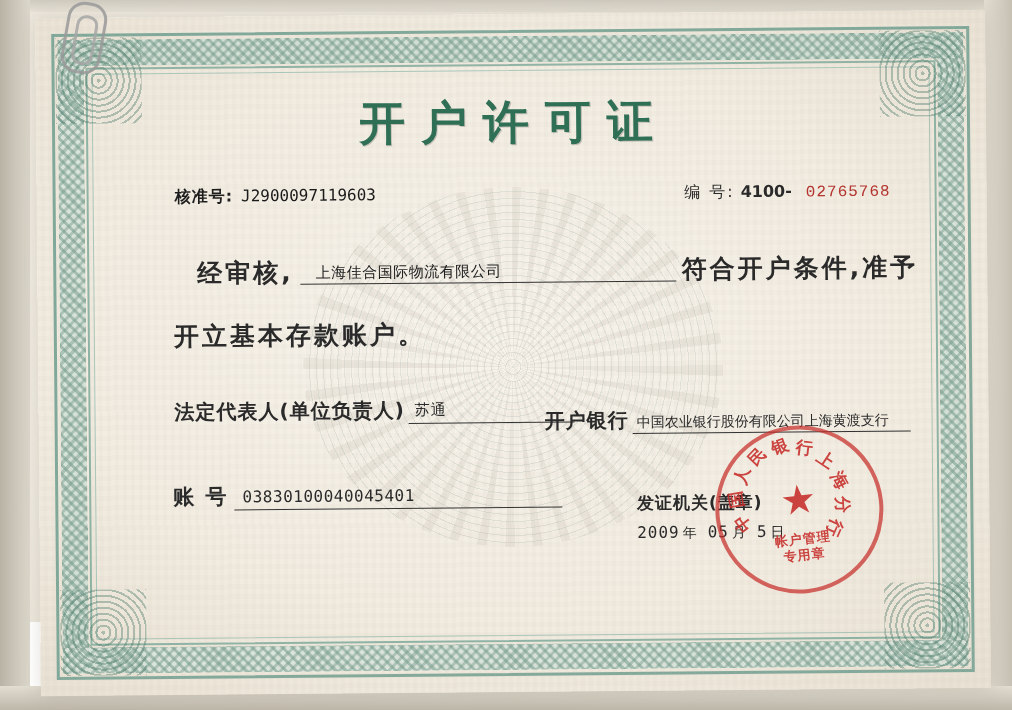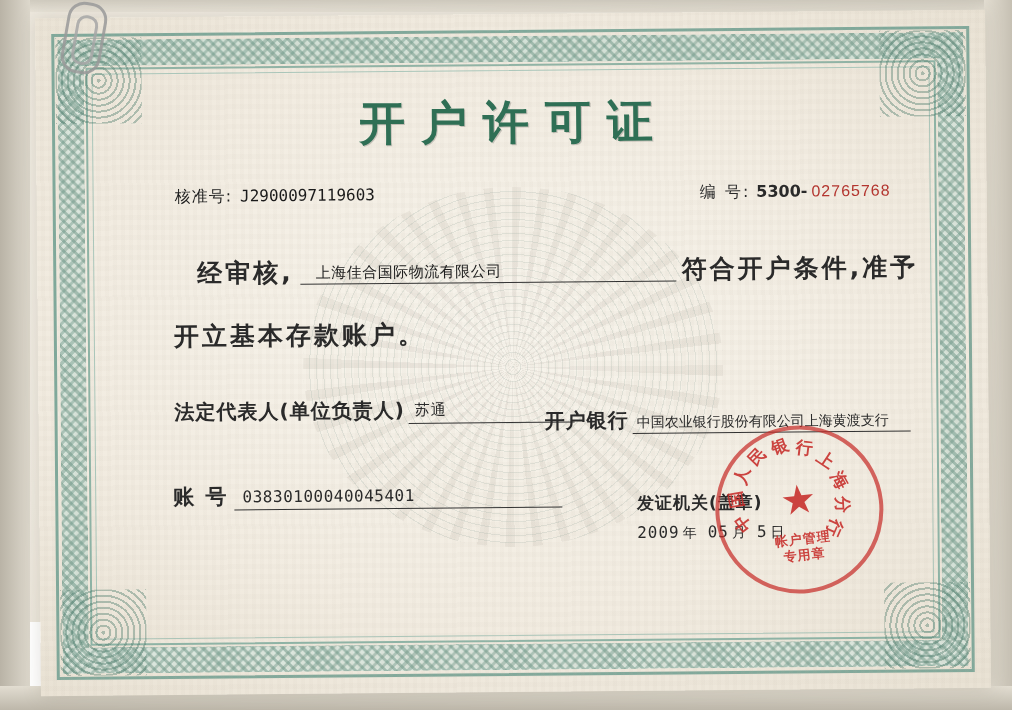--- a/index.html
+++ b/index.html
@@ -144,31 +144,31 @@
     position: relative;
     margin-top: 30px;
     height: 26px;
     font-size: 16px;
   }
   .approval {
     position: absolute;
     left: 68px; top: 0;
     white-space: nowrap;
   }
-  .approval .label { font-weight: normal; color: #1d1d1d; letter-spacing: 1px; }
+  .approval .label { font-weight: bold; color: #1d1d1d; letter-spacing: 1px; }
   .approval .value { margin-left: 8px; font-size: 16px; color: #1b1b1b; font-family: "DejaVu Sans Mono", monospace; }
 
   .serial {
     position: absolute;
     right: 32px; top: 0;
     white-space: nowrap;
   }
   .serial .label { font-weight: normal; letter-spacing: 2px; }
   .serial .prefix { margin-left: 6px; font-weight: bold; }
-  .serial .number { margin-left: 4px; color: #b3352f; font-family: Liberation Sans, sans-serif; letter-spacing: 1px; }
+  .serial .number { margin-left: 14px; color: #b3352f; font-family: Liberation Mono, monospace; letter-spacing: 1px; }
 
   .para1 {
     position: relative;
     margin-top: 48px;
     padding-left: 90px;
     font-size: 25px;
     font-weight: bold;
     letter-spacing: 3px;
     line-height: 1.0;
     white-space: nowrap;
@@ -374,21 +374,21 @@
 
     <div class="content">
 
       <div class="doc-title">开户许可证</div>
 
       <div class="row-ids">
         <div class="approval">
           <span class="label">核准号:</span><span class="value">J2900097119603</span>
         </div>
         <div class="serial">
-          <span class="label">编 号:</span><span class="prefix">5300-</span><span class="number">02765768</span>
+          <span class="label">编 号:</span><span class="prefix">4100-</span><span class="number">02765768</span>
         </div>
       </div>
 
       <div class="para1">
         <span>经审核,</span><span class="company-slot">上海佳合国际物流有限公司</span><span>符合开户条件,准予</span>
       </div>
 
       <div class="para2">开立基本存款账户。</div>
 
       <div class="row-rep">

